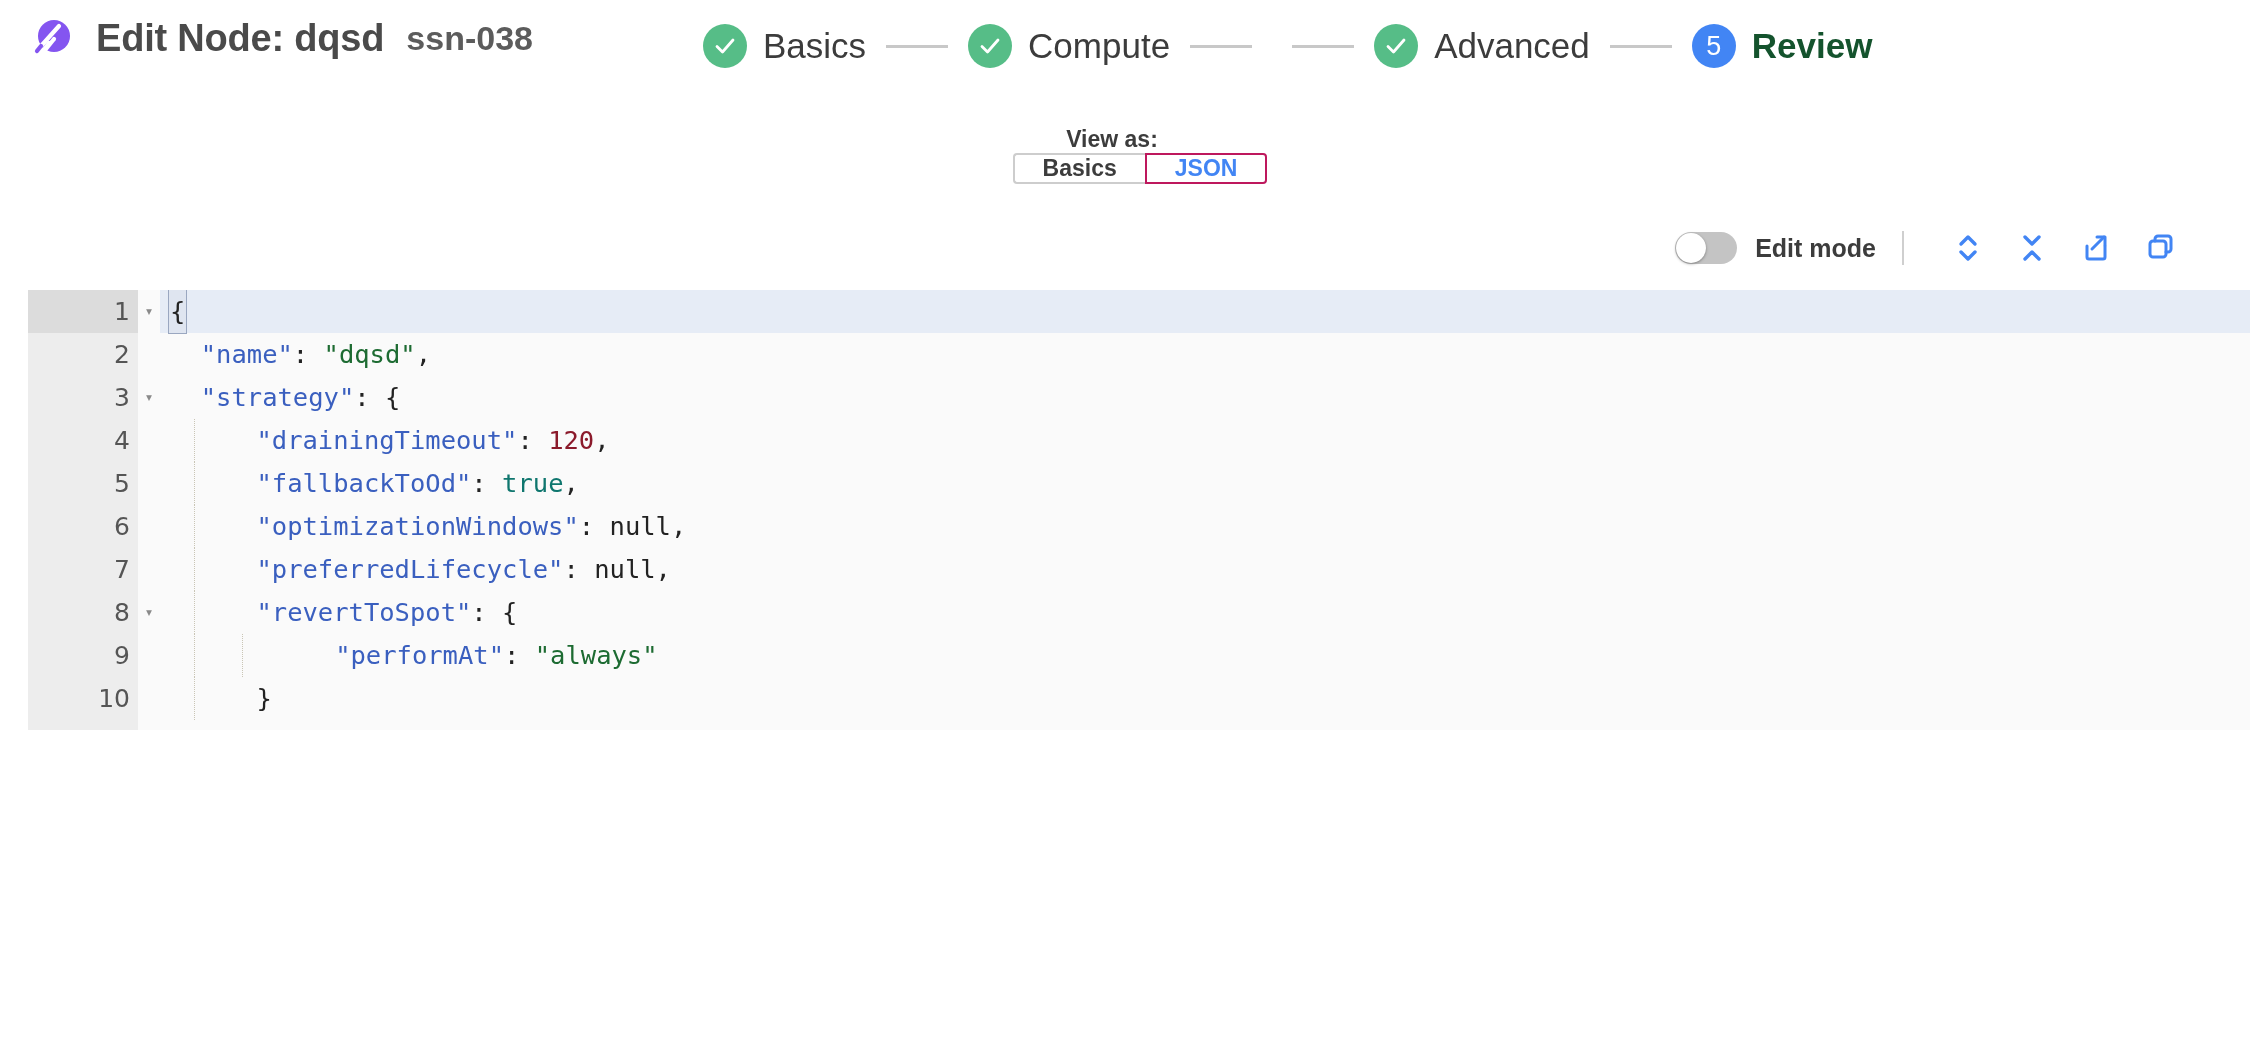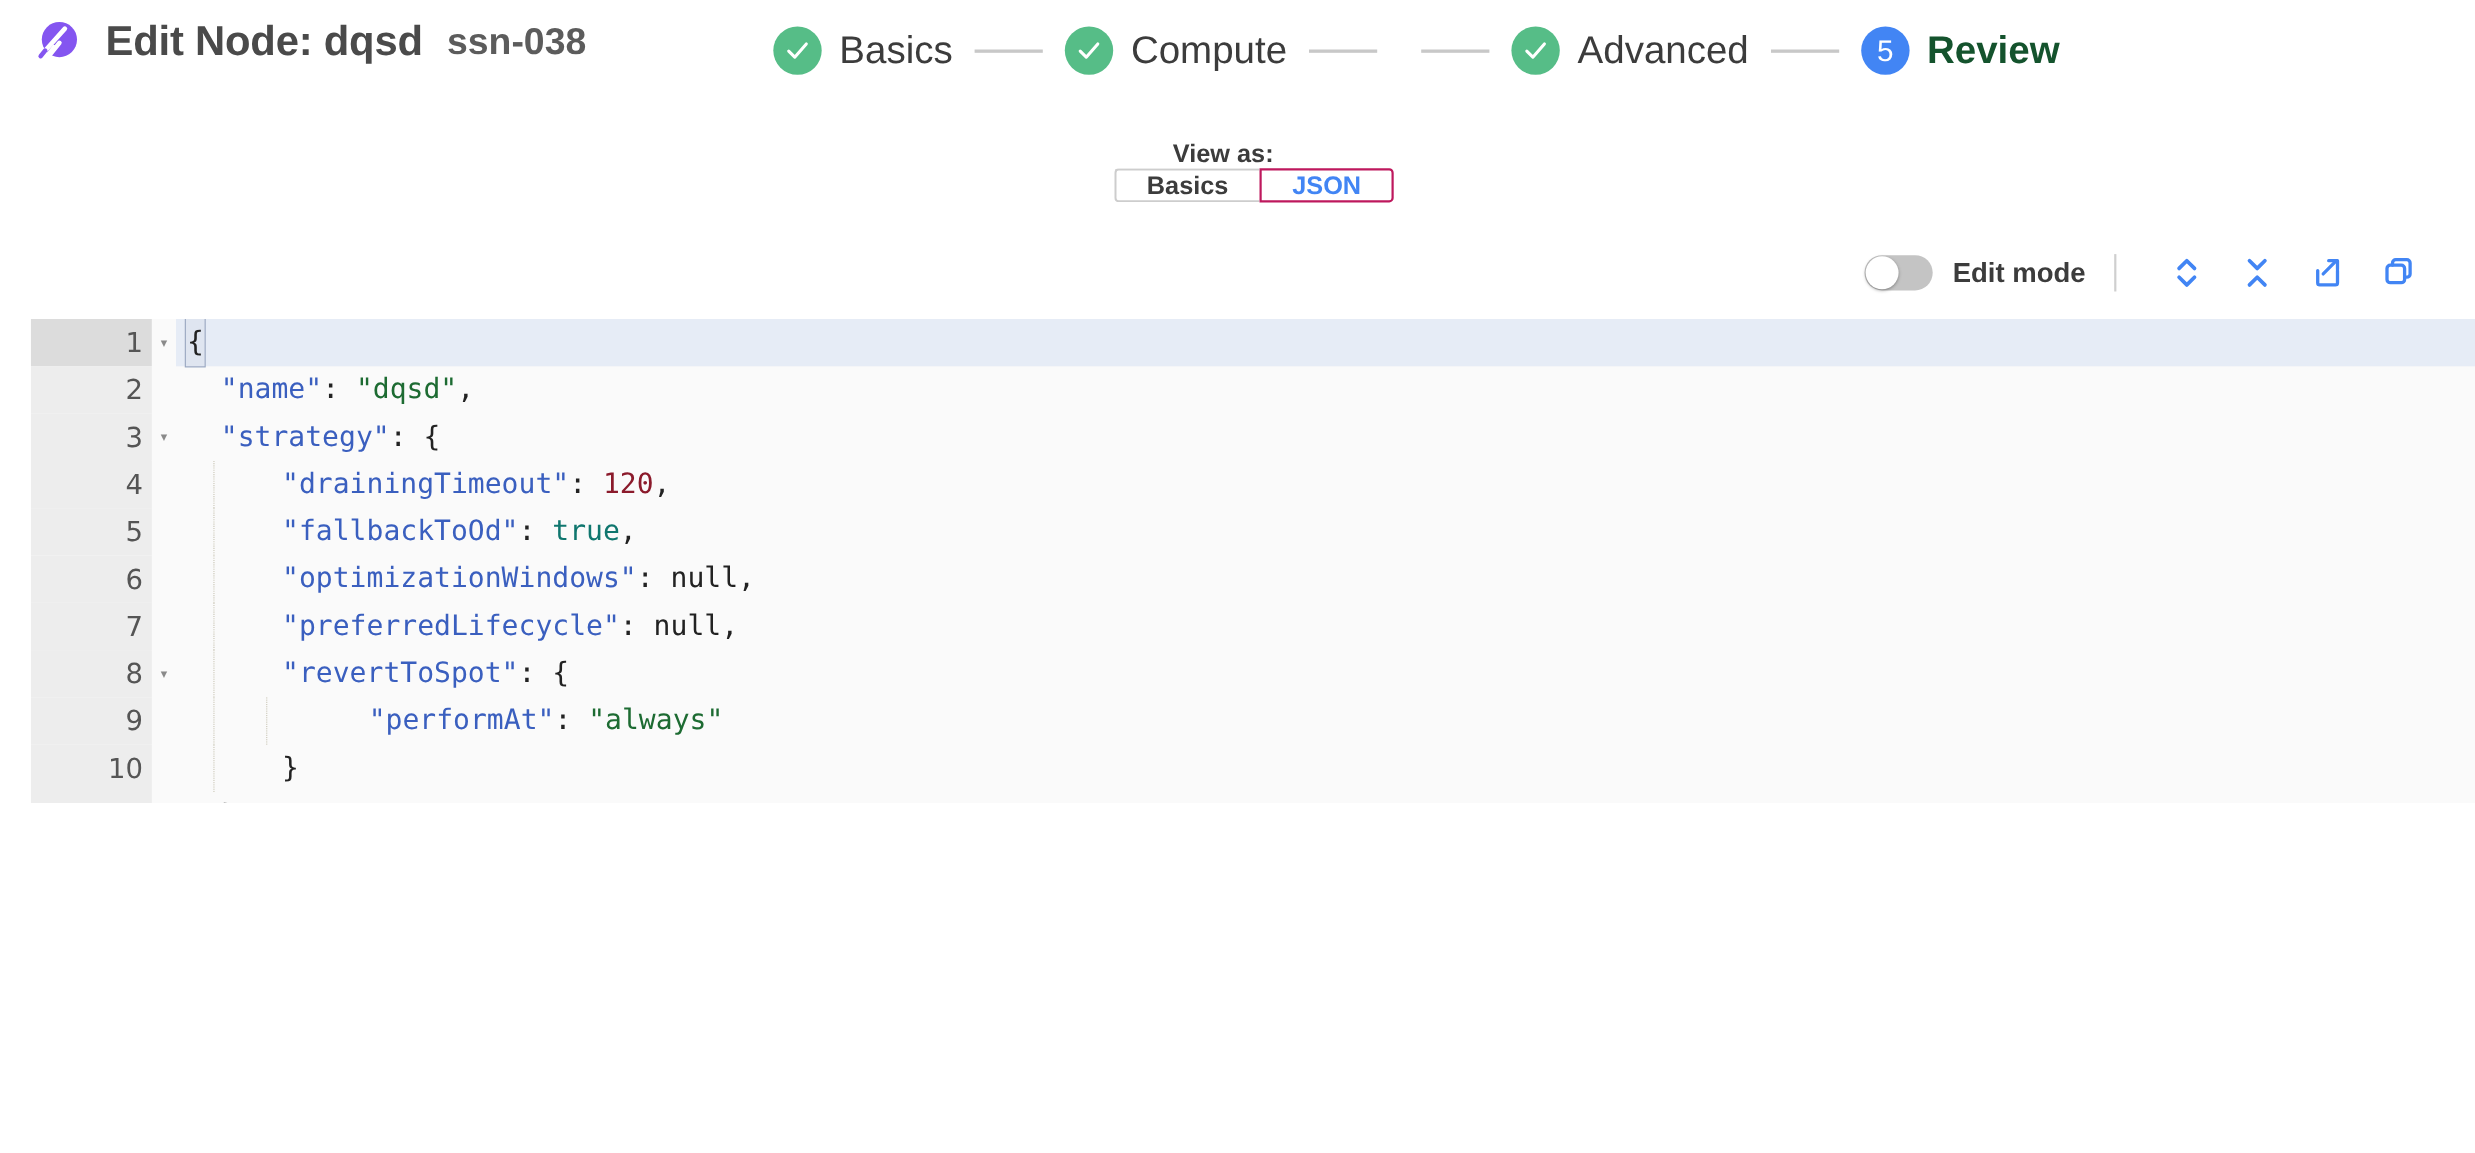--- a/index.html
+++ b/index.html
@@ -161,21 +161,21 @@
     color: #4285f4;
     z-index: 2;
   }
 
   
   .editor-toolbar {
     display: flex;
     align-items: center;
     justify-content: flex-end;
     margin-top: 40px;
-    padding-right: 44px;
+    padding-right: 64px;
     height: 52px;
     gap: 0;
   }
 
   .toggle {
     width: 62px;
     height: 32px;
     border-radius: 16px;
     background: #c4c4c4;
     position: relative;

